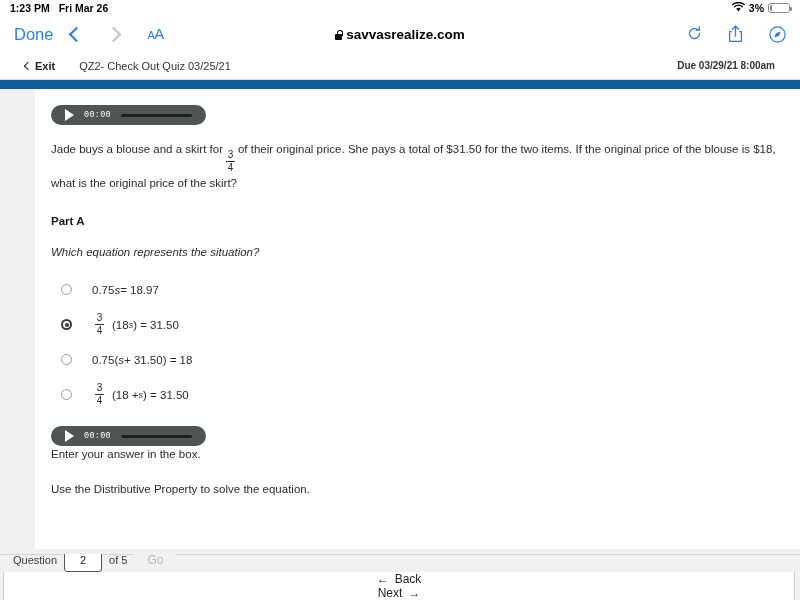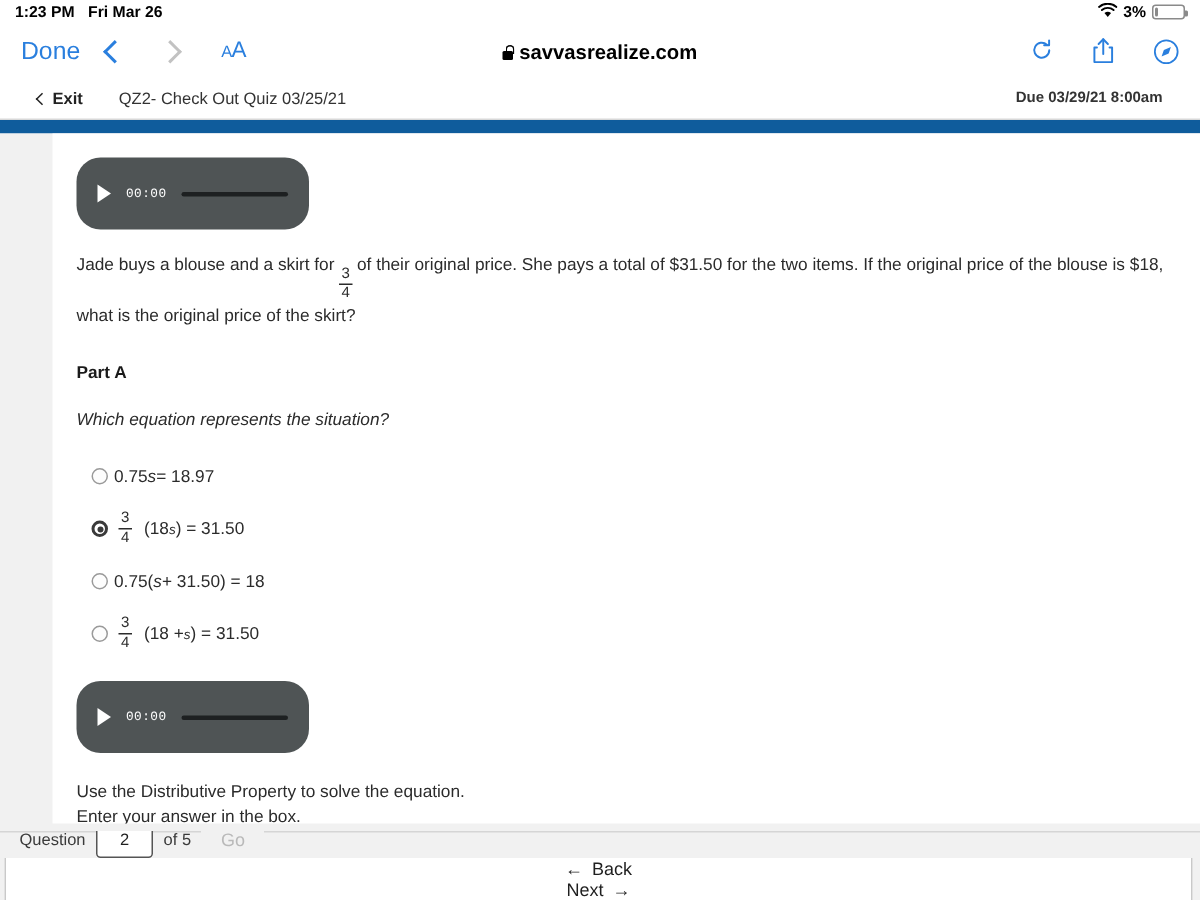--- a/index.html
+++ b/index.html
@@ -146,21 +146,21 @@
   }
   .content-card {
     background: #ffffff;
     height: 460px;
     padding: 16px 20px 0 16px;
     overflow: hidden;
   }
 
   
   .audio-player {
-    width: 155px; height: 48px;
+    width: 155px; height: 20px;
     background: #4f5455;
     border-radius: 16px;
     display: flex;
     align-items: center;
     padding: 0 14px;
     gap: 10px;
   }
   .play-tri {
     width: 0; height: 0;
     border-left: 9px solid #ffffff;
@@ -209,21 +209,21 @@
     margin-top: 19px;
     font-style: italic;
   }
 
   
   .choices { margin-top: 14px; }
   .choice {
     display: flex;
     align-items: center;
     height: 35px;
-    gap: 4px;
+    gap: 20px;
     padding-left: 10px;
   }
   .radio {
     width: 11px; height: 11px;
     border: 1.3px solid #9a9a9a;
     border-radius: 50%;
     background: #fdfdfd;
     flex-shrink: 0;
   }
   .radio.selected {
@@ -457,22 +457,22 @@
 
     </div>
 
     <div class="audio-player" style="margin-top:14px">
       <span class="play-tri"></span>
       <span class="audio-time">00:00</span>
       <span class="audio-track"></span>
     </div>
 
 
+    <div class="partb-text" style="margin-top:0">Enter your answer in the box.</div>
     <div class="partb-text">Use the Distributive Property to solve the equation.</div>
-    <div class="partb-text" style="margin-top:0">Enter your answer in the box.</div>
 
   </div>
 </div>
 
 <div class="footer">
   <div class="foot-btn review-btn">
     <span>Review progress</span>
   </div>
   <div class="qnav">
     <span>Question</span>

